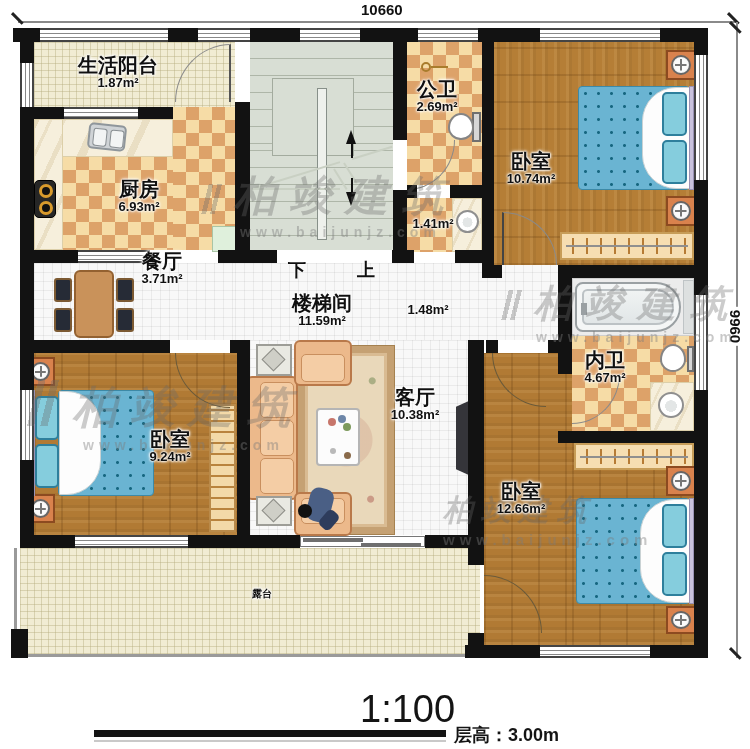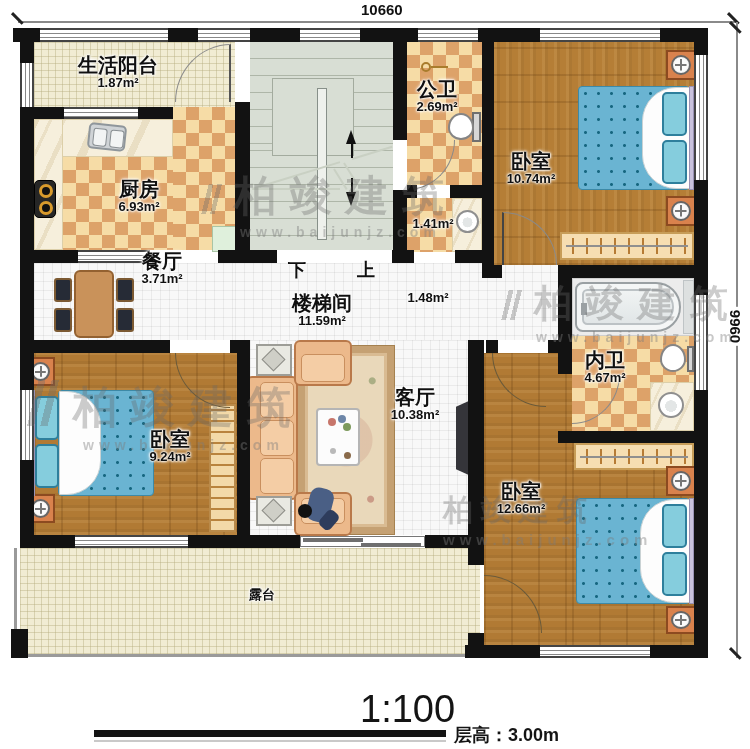--- a/index.html
+++ b/index.html
@@ -95,21 +95,21 @@
   
   .lbl{position:absolute;z-index:6;transform:translateX(-50%);text-align:center;color:#101010;
     font-weight:bold;line-height:1.12;white-space:nowrap;
     text-shadow:0 0 2px #fff,0 0 2px #fff,0 0 3px #fff,0 0 4px #fff;}
   .lbl .nm{display:block;font-size:20px;}
   .lbl .ar{display:block;font-size:13px;}
   .dirlbl{position:absolute;z-index:6;font-size:18px;font-weight:bold;color:#101010;
     text-shadow:0 0 2px #fff,0 0 3px #fff;}
   
   .wm{position:absolute;z-index:5;color:rgba(105,105,105,.34);font-weight:bold;white-space:nowrap;}
-  .wm .brand{letter-spacing:14px;}
+  .wm .brand{letter-spacing:14px;font-style:italic;}
   .wm .url{display:block;font-size:14px;font-weight:bold;letter-spacing:5px;color:rgba(125,125,125,.42);}
   .wm-logo{display:inline-block;width:26px;height:30px;vertical-align:-4px;margin-right:8px;
     background:linear-gradient(104deg,transparent 26%,rgba(105,105,105,.34) 26% 40%,transparent 40% 52%,rgba(105,105,105,.34) 52% 66%,transparent 66%);}
   
   .dimline{position:absolute;background:#8a8a8a;z-index:0;}
   .tick{position:absolute;width:15px;height:2.5px;background:#222;transform:rotate(45deg);z-index:0;}
   .dimtext{position:absolute;z-index:1;font-size:15px;font-weight:bold;color:#111;background:#fff;padding:0 3px;}
   
   .tb-title{position:absolute;font-size:50px;font-weight:bold;color:#141414;letter-spacing:1px;}
   .tb-scale{position:absolute;font-size:38px;color:#141414;}
@@ -369,41 +369,41 @@
     <span class="nm">公卫</span>
     <span class="ar">2.69m²</span>
   </div>
   <div class="lbl" style="left:433px;top:217px">
     <span class="ar">1.41m²</span>
   </div>
   <div class="lbl" style="left:531px;top:150px">
     <span class="nm">卧室</span>
     <span class="ar">10.74m²</span>
   </div>
-  <div class="lbl" style="left:428px;top:291px">
+  <div class="lbl" style="left:428px;top:303px">
     <span class="ar">1.48m²</span>
   </div>
   <div class="lbl" style="left:605px;top:349px">
     <span class="nm">内卫</span>
     <span class="ar">4.67m²</span>
   </div>
   <div class="lbl" style="left:170px;top:428px">
     <span class="nm">卧室</span>
     <span class="ar">9.24m²</span>
   </div>
   <div class="lbl" style="left:415px;top:386px">
     <span class="nm">客厅</span>
     <span class="ar">10.38m²</span>
   </div>
   <div class="lbl" style="left:521px;top:480px">
     <span class="nm">卧室</span>
     <span class="ar">12.66m²</span>
   </div>
   <div class="lbl" style="left:262px;top:588px">
-    <span class="nm" style="font-size:13px">露台</span>
+    <span class="nm" style="font-size:10px">露台</span>
   </div>
   <div class="dirlbl" style="left:288px;top:258px">下</div>
   <div class="dirlbl" style="left:357px;top:258px">上</div>
 
   <div class="wm" style="left:200px;top:168px;font-size:42px">
     <span class="wm-logo"></span><span class="brand">柏竣建筑</span>
     <span class="url" style="margin-left:40px">www.baijunjz.com</span>
   </div>
   <div class="wm" style="left:25px;top:378px;font-size:44px">
     <span class="wm-logo" style="width:40px;height:46px"></span><span class="brand">柏竣建筑</span>

